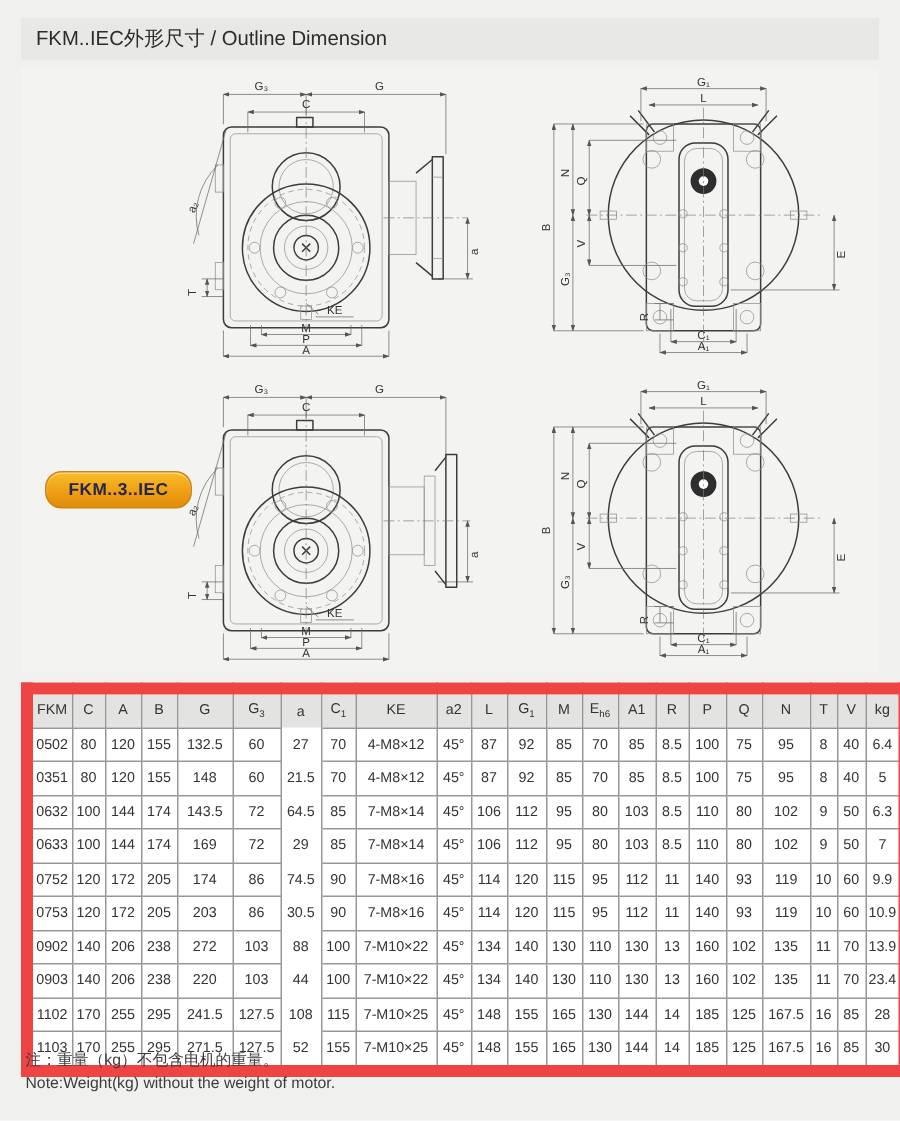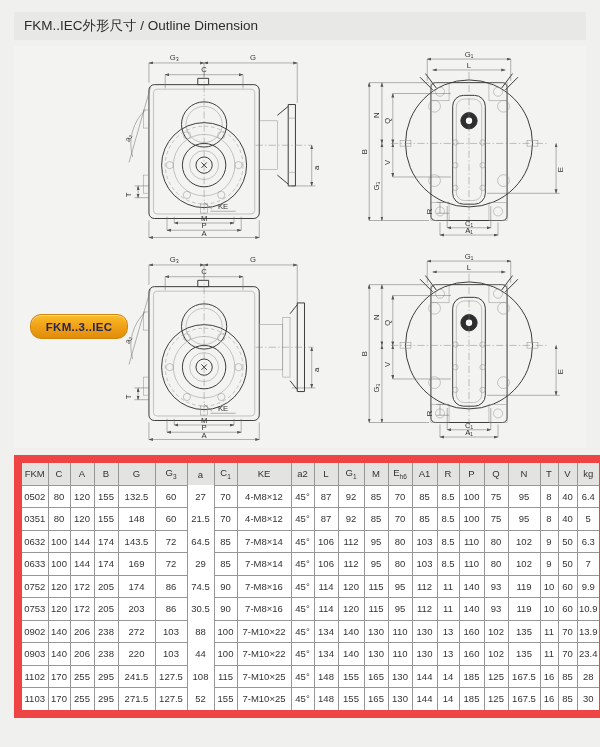--- a/index.html
+++ b/index.html
@@ -531,15 +531,17 @@
             <td>167.5</td>
             <td>16</td>
             <td>85</td>
             <td>30</td>
           </tr>
         </tbody>
     </table>
   </div>
 
   <div class="notes">
+    <div>注：重量（kg）不包含电机的重量。</div>
+    <div>Note:Weight(kg) without the weight of motor.</div>
   </div>
 
 </div>
 
 </body></html>

